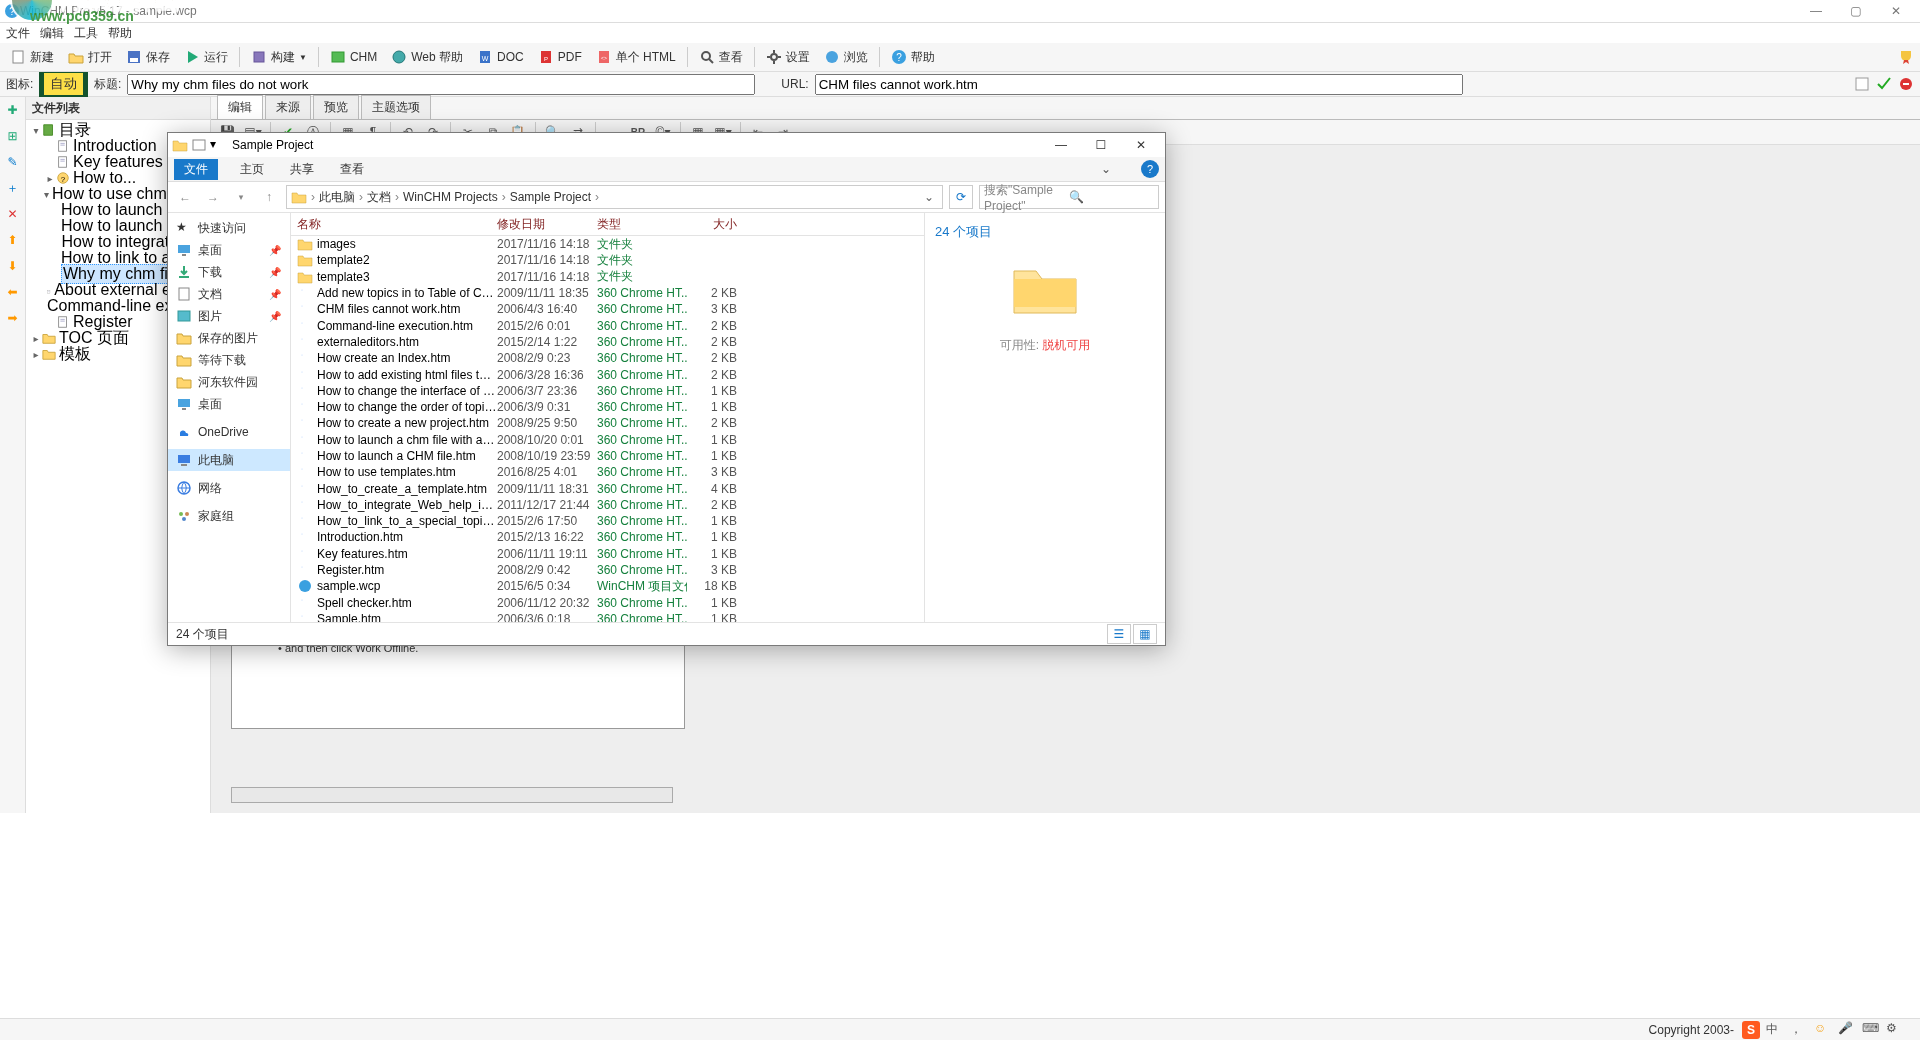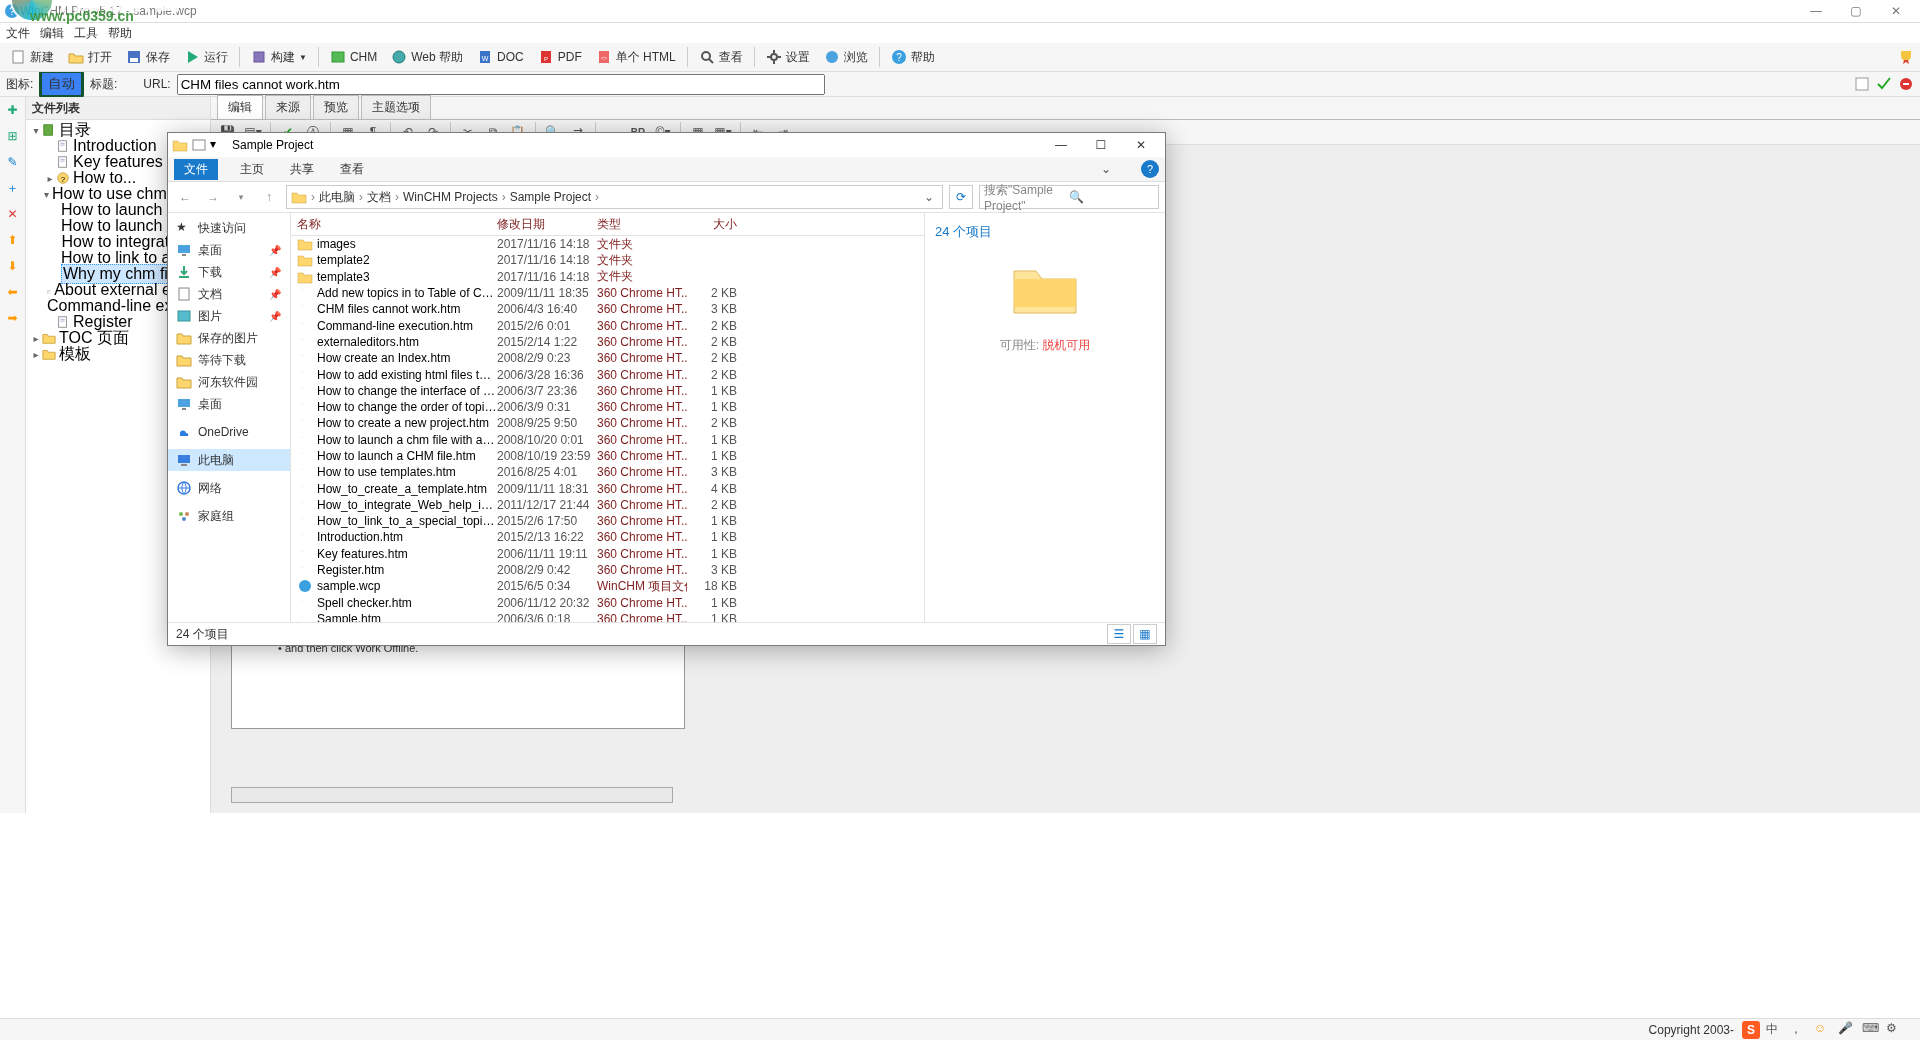--- a/index.html
+++ b/index.html
@@ -79,21 +79,21 @@
 .ex-nav .ni.sel{background:#cde8ff}
 .ex-nav .nico{width:16px;height:16px}
 .ex-nav .grp{margin-top:6px}
 .ex-files{flex:1;display:flex;flex-direction:column;min-width:0}
 .fl-head{height:22px;display:flex;align-items:center;border-bottom:1px solid #e3e3e3;color:#7f1d1d;padding-left:6px}
 .col-n{width:200px}.col-d{width:100px}.col-t{width:90px}.col-s{width:50px;text-align:right;padding-right:10px}
 .fl-body{flex:1;overflow:auto}
 .frow{display:flex;align-items:center;height:16.3px;padding-left:6px;color:#000}
 .frow .fico{width:16px;height:16px;margin-right:4px}
 .frow .fn{width:180px;overflow:hidden;text-overflow:ellipsis;white-space:nowrap}
-.frow .fd{width:100px;color:#555}.frow .ft{width:90px;color:#7f1d1d;overflow:hidden;white-space:nowrap}.frow .fs{width:50px;text-align:right;padding-right:10px;color:#555}
+.frow .fd{width:100px;color:#555}.frow .ft{width:90px;color:#15803d;overflow:hidden;white-space:nowrap}.frow .fs{width:50px;text-align:right;padding-right:10px;color:#555}
 .ex-preview{width:220px;border-left:1px solid #e3e3e3;padding:10px;display:flex;flex-direction:column;align-items:center}
 .ex-preview .cnt{color:#1979ca;align-self:flex-start;font-size:13px;margin-bottom:20px}
 .ex-preview .bigfolder{width:70px;height:56px;margin-bottom:20px}
 .ex-preview .avail{color:#888;font-size:12px}
 .ex-preview .avail b{color:#ef4444;font-weight:normal}
 .ex-status{height:22px;border-top:1px solid #e3e3e3;display:flex;align-items:center;padding:0 8px;color:#333}
 .ex-status .viewbtns{margin-left:auto;display:flex;gap:2px}
 .ex-status .vb{width:22px;height:18px;border:1px solid #ccc;display:flex;align-items:center;justify-content:center;color:#1979ca}
 
 .svg-folder{fill:#ffd66e;stroke:#caa33c;stroke-width:.5}
@@ -230,24 +230,25 @@
         <span class="ico"><svg viewBox="0 0 16 16">
             <circle cx="8" cy="8" r="7" fill="#3aa0e0"></circle>
             <text x="8" y="12" fill="#fff" font-size="10" text-anchor="middle">?</text>
           </svg></span>
         <span>帮助</span>
       </div>
     </div>
 
   <div class="subbar">
     <label>图标:</label>
-    <button class="tb-btn" style="border:3px solid #14532d;background:#3b82f6">
+    <button class="tb-btn" style="border:5px solid #14532d;background:#fde047">
         <span>自动</span>
       </button>
     <label>标题:</label>
+    <input class="title-in" value="Why my chm files do not work" style="">
     <label class="url-lbl">URL:</label>
     <input class="url-in" value="CHM files cannot work.htm" style="">
     <span style="flex:1"></span>
     <span class="ico"><svg viewBox="0 0 16 16">
           <rect x="2" y="2" width="12" height="12" class="svg-file"></rect>
         </svg></span>
     <span class="ico"><svg viewBox="0 0 16 16">
           <path d="M2 8l4 4 8-10" stroke="#2a2" fill="none" stroke-width="2"></path>
         </svg></span>
     <span class="ico"><svg viewBox="0 0 16 16">

